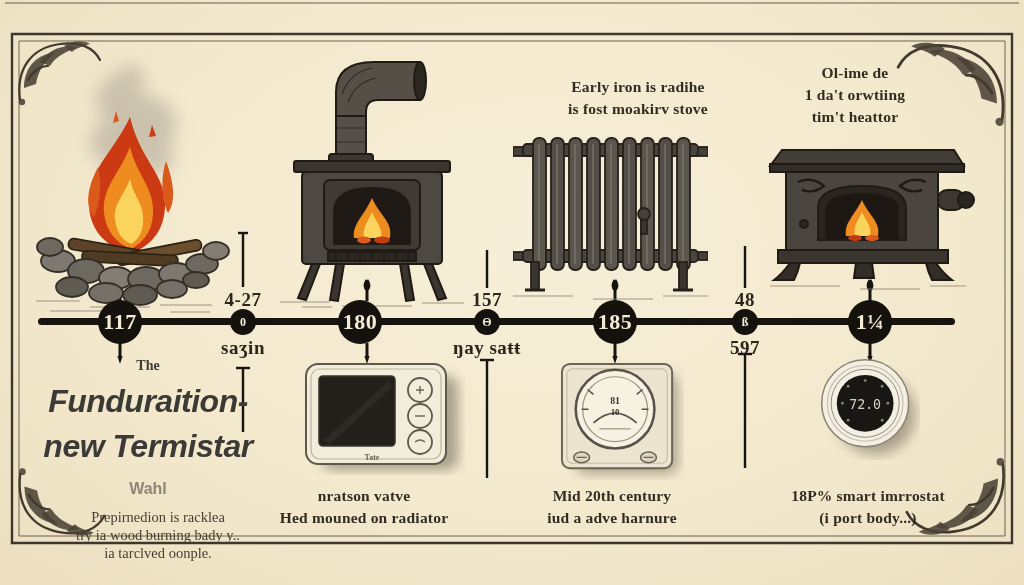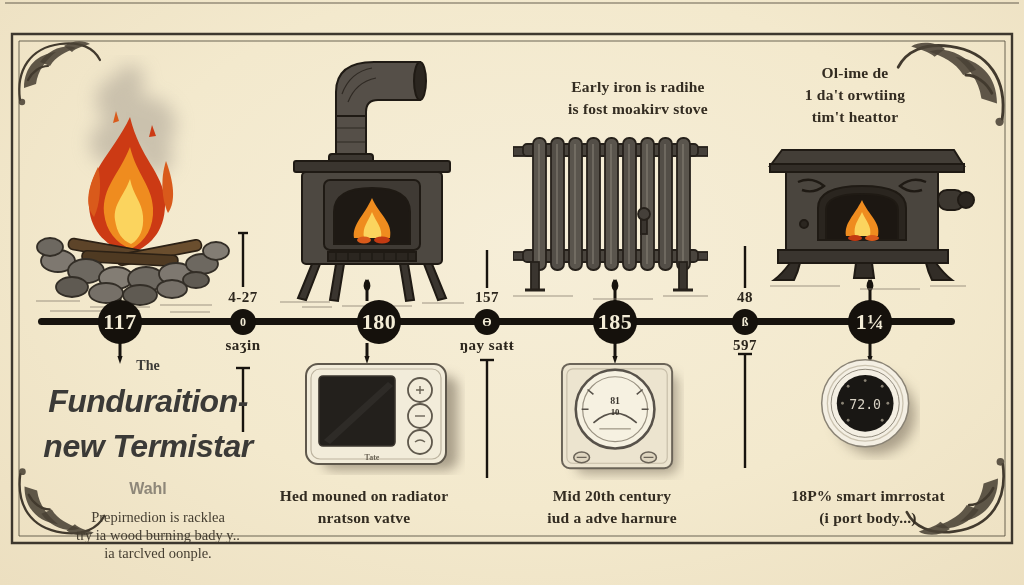--- a/index.html
+++ b/index.html
@@ -12,21 +12,21 @@
   .fl-s{fill:none;stroke:#423a2e;stroke-width:2.2;stroke-linecap:round;}
   .fl-f{fill:#4a4236;stroke:none;opacity:.88;}
   
   .tl-bar{position:absolute;left:38px;top:318px;width:917px;height:7px;background:#17130e;border-radius:4px;}
   .node-lg{position:absolute;width:44px;height:44px;border-radius:50%;background:#15110c;
     display:flex;align-items:center;justify-content:center;color:#f3ecd6;
     font-size:22px;font-weight:700;letter-spacing:.5px;}
   .node-sm{position:absolute;width:26px;height:26px;border-radius:50%;background:#15110c;
     display:flex;align-items:center;justify-content:center;color:#f3ecd6;
     font-size:12px;font-weight:700;}
-  .lbl-sm{position:absolute;width:110px;text-align:center;font-size:15px;font-weight:700;color:#2c261d;letter-spacing:.5px;}
+  .lbl-sm{position:absolute;width:110px;text-align:center;font-size:19px;font-weight:700;color:#2c261d;letter-spacing:.5px;}
   
   .cap{position:absolute;text-align:center;font-size:15.5px;font-weight:700;color:#332c21;line-height:1.42;letter-spacing:.2px;}
   
   .left-block{position:absolute;left:28px;top:358px;width:240px;text-align:center;}
   .lb-pre{font-family:Liberation Serif, serif;font-size:14px;font-weight:700;color:#3c3b38;}
   .lb-title{font-family:"Liberation Sans",sans-serif;font-size:32px;font-weight:700;
     color:#3b3a37;line-height:1.06;letter-spacing:-0.5px;margin-top:11px;font-style:italic;}
   .lb-sub{font-family:"Liberation Sans",sans-serif;font-size:16px;font-weight:700;color:#8e8779;margin-top:16px;}
   .lb-body{margin-top:10px;text-align:center;padding-left:20px;font-size:14.5px;font-weight:400;
     color:#453e31;line-height:1.25;}
@@ -314,21 +314,21 @@
   </svg>
 
   <div class="tl-bar"></div>
 
   <div class="node-lg" style="left:98px;top:300px">
     <span>117</span>
     </div>
   <div class="node-sm" style="left:230px;top:309px">
     <span>0</span>
     </div>
-  <div class="node-lg" style="left:357px;top:300px">
+  <div class="node-lg" style="left:338px;top:300px">
     <span>180</span>
     </div>
   <div class="node-sm" style="left:474px;top:309px">
     <span>Ѳ</span>
     </div>
   <div class="node-lg" style="left:593px;top:300px">
     <span>185</span>
     </div>
   <div class="node-sm" style="left:732px;top:309px">
     <span>ß</span>
@@ -360,22 +360,22 @@
     <div class="lb-title">new Termistar</div>
     <div class="lb-sub">Wahl</div>
     <div class="lb-body">
       <div>Prepirnedion is racklea</div>
       <div>try ia wood burning bady y..</div>
       <div>ia tarclved oonple.</div>
     </div>
   </div>
 
   <div class="cap" style="left:204px;top:485px;width:320px">
+    <div>nratson vatve</div>
     <div>Hed mouned on radiator</div>
-    <div>nratson vatve</div>
   </div>
   <div class="cap" style="left:452px;top:485px;width:320px">
     <div>Mid 20th century</div>
     <div>iud a adve harnure</div>
   </div>
   <div class="cap" style="left:708px;top:485px;width:320px">
     <div>18P% smart imrrostat</div>
     <div>(i port body...)</div>
   </div>
 

